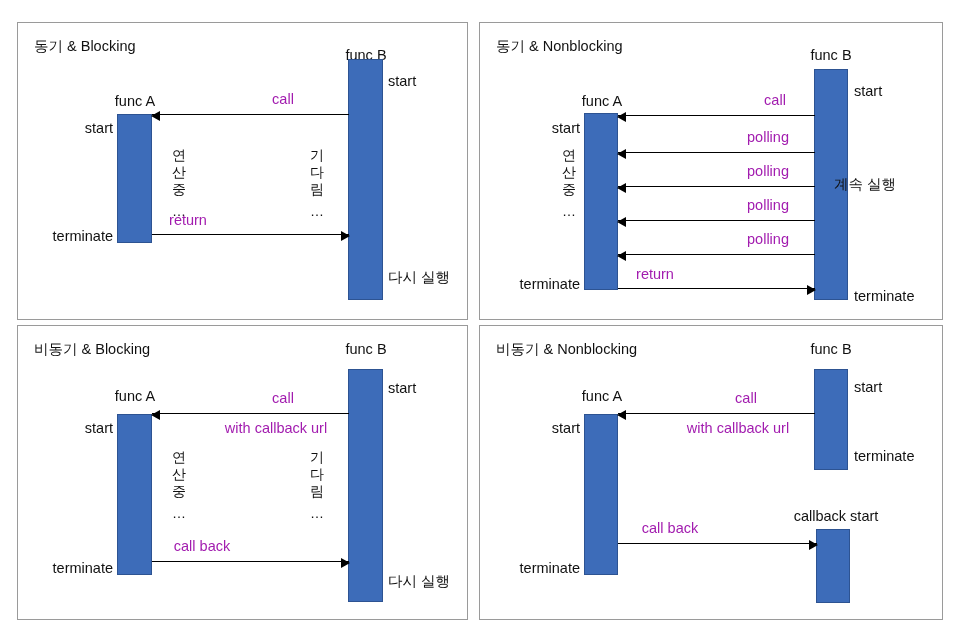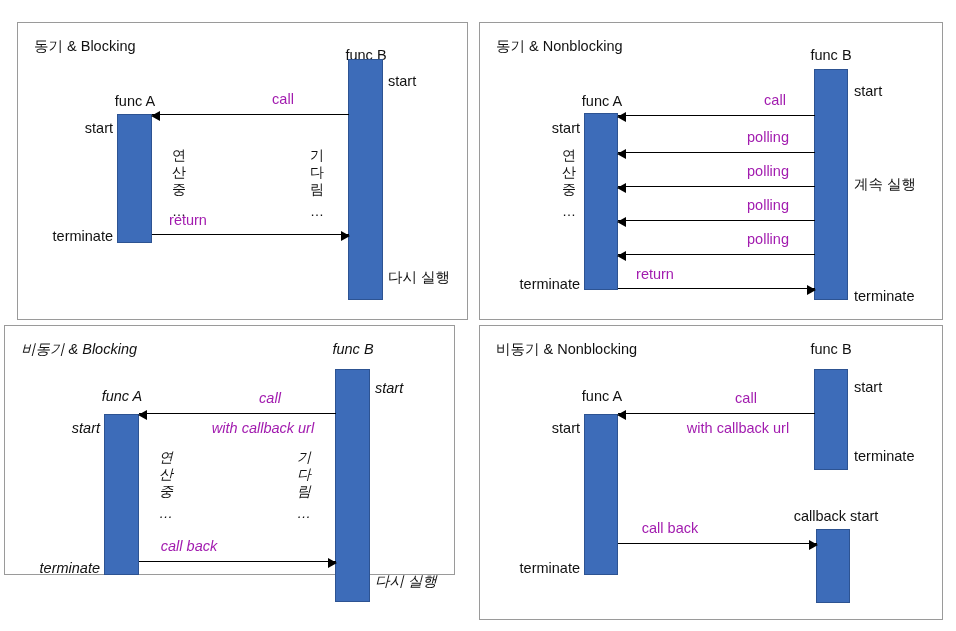--- a/index.html
+++ b/index.html
@@ -13,21 +13,21 @@
   #stage{position:relative;width:956px;height:631px;}
 
   .panel{
     position:absolute;
     background:#ffffff;
     border:1px solid #9a9a9a;
     box-sizing:border-box;
   }
   #panel-tl{left:17px;top:22px;width:451px;height:298px;}
   #panel-tr{left:479px;top:22px;width:464px;height:298px;}
-  #panel-bl{left:4px;top:325px;width:451px;height:250px;font-style:italic;}
+  #panel-bl{left:17px;top:325px;width:451px;height:295px;}
   #panel-br{left:479px;top:325px;width:464px;height:295px;}
 
   .ptitle{
     position:absolute;
     font-size:14.5px;
     white-space:nowrap;
     color:#111111;
   }
 
   
@@ -117,21 +117,21 @@
     <div class="lbl c" style="left:122px;top:70px;">func A</div>
 
     <div class="bar" style="left:334px;top:46px;width:34px;height:231px;"></div>
 
     <div class="bar" style="left:104px;top:90px;width:34px;height:177px;"></div>
 
     <div class="lbl r" style="left:100px;top:97px;">start</div>
     <div class="lbl r" style="left:100px;top:253px;">terminate</div>
     <div class="lbl" style="left:374px;top:60px;">start</div>
     <div class="lbl" style="left:374px;top:265px;">terminate</div>
-    <div class="lbl" style="left:374px;top:152px;">계속 실행</div>
+    <div class="lbl" style="left:354px;top:152px;">계속 실행</div>
 
     <div class="vstack" style="left:78px;top:124px;width:22px;">연
 산
 중</div>
     <div class="vstack" style="left:78px;top:180px;width:22px;">…</div>
 
     <div class="arrow left" style="left:138px;top:92px;width:197px;"></div>
     <div class="alabel" style="left:295px;top:69px;">call</div>
 
     <div class="arrow left" style="left:138px;top:129px;width:197px;"></div>

